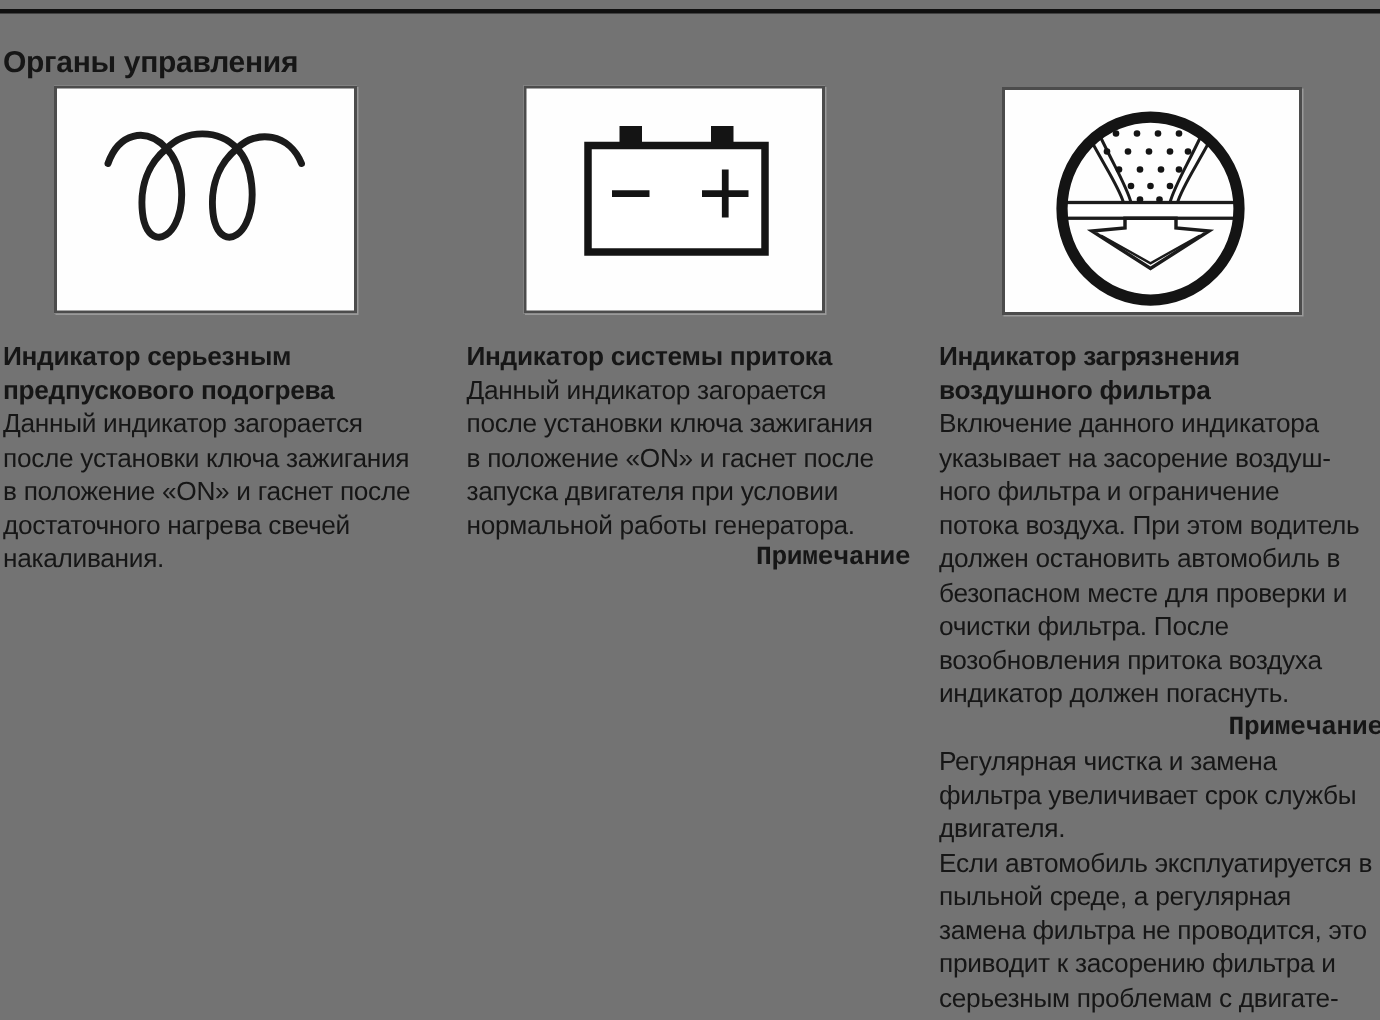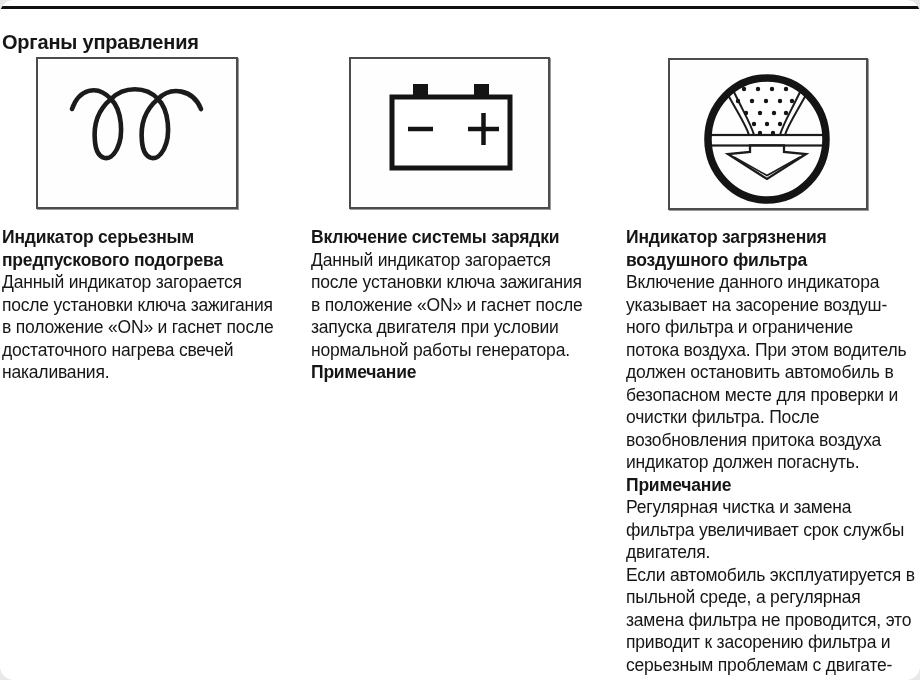--- a/index.html
+++ b/index.html
@@ -1,23 +1,22 @@
 <!DOCTYPE html>
 <html><head>
 <meta charset="utf-8">
 <style>
   html,body { margin:0; padding:0; background:#e8e8e8; }
   .page {
     position:relative;
     width:920px; height:680px;
-    background:#ffffff;
+    background:#737373;
     overflow:hidden;
     font-family:"Liberation Sans","DejaVu Sans",sans-serif;
     color:#161616;
-    border-radius:14px;
   }
   .top-rule {
     position:absolute; left:0; top:6px; width:920px; height:2.5px;
     background:#101010;
   }
   .page-title {
     position:absolute; left:2px; top:31px; margin:0;
     font-size:20px; font-weight:bold; letter-spacing:-0.2px;
   }
   .icon-box {
@@ -40,21 +39,21 @@
   .col1 { left:2px; }
   .col2 { left:311px; width:296px; }
   .col3 { left:626px; width:296px; }
   .col h2, .col h3, .col p {
     margin:0; padding:0;
     font-size:17.5px; line-height:22.5px;
     white-space:pre-line;
   }
   .col h2 { font-weight:bold; }
   .col p  { font-weight:normal; }
-  .note   { font-weight:bold; text-align:left; }
+  .note   { font-weight:bold; text-align:right;font-family:Liberation Mono, monospace; }
 </style>
 </head>
 <body>
 
 <div class="page">
 
   <div class="top-rule"></div>
 
   <h1 class="page-title">Органы управления</h1>
 
@@ -121,21 +120,21 @@
     <h2>Индикатор серьезным
 предпускового подогрева</h2>
     <p>Данный индикатор загорается
 после установки ключа зажигания
 в положение «ON» и гаснет после
 достаточного нагрева свечей
 накаливания.</p>
   </section>
 
   <section class="col col2">
-    <h2>Включение системы зарядки</h2>
+    <h2>Индикатор системы притока</h2>
     <p>Данный индикатор загорается
 после установки ключа зажигания
 в положение «ON» и гаснет после
 запуска двигателя при условии
 нормальной работы генератора.</p>
     <h3 class="note">Примечание</h3>
   </section>
 
   <section class="col col3">
     <h2>Индикатор загрязнения

